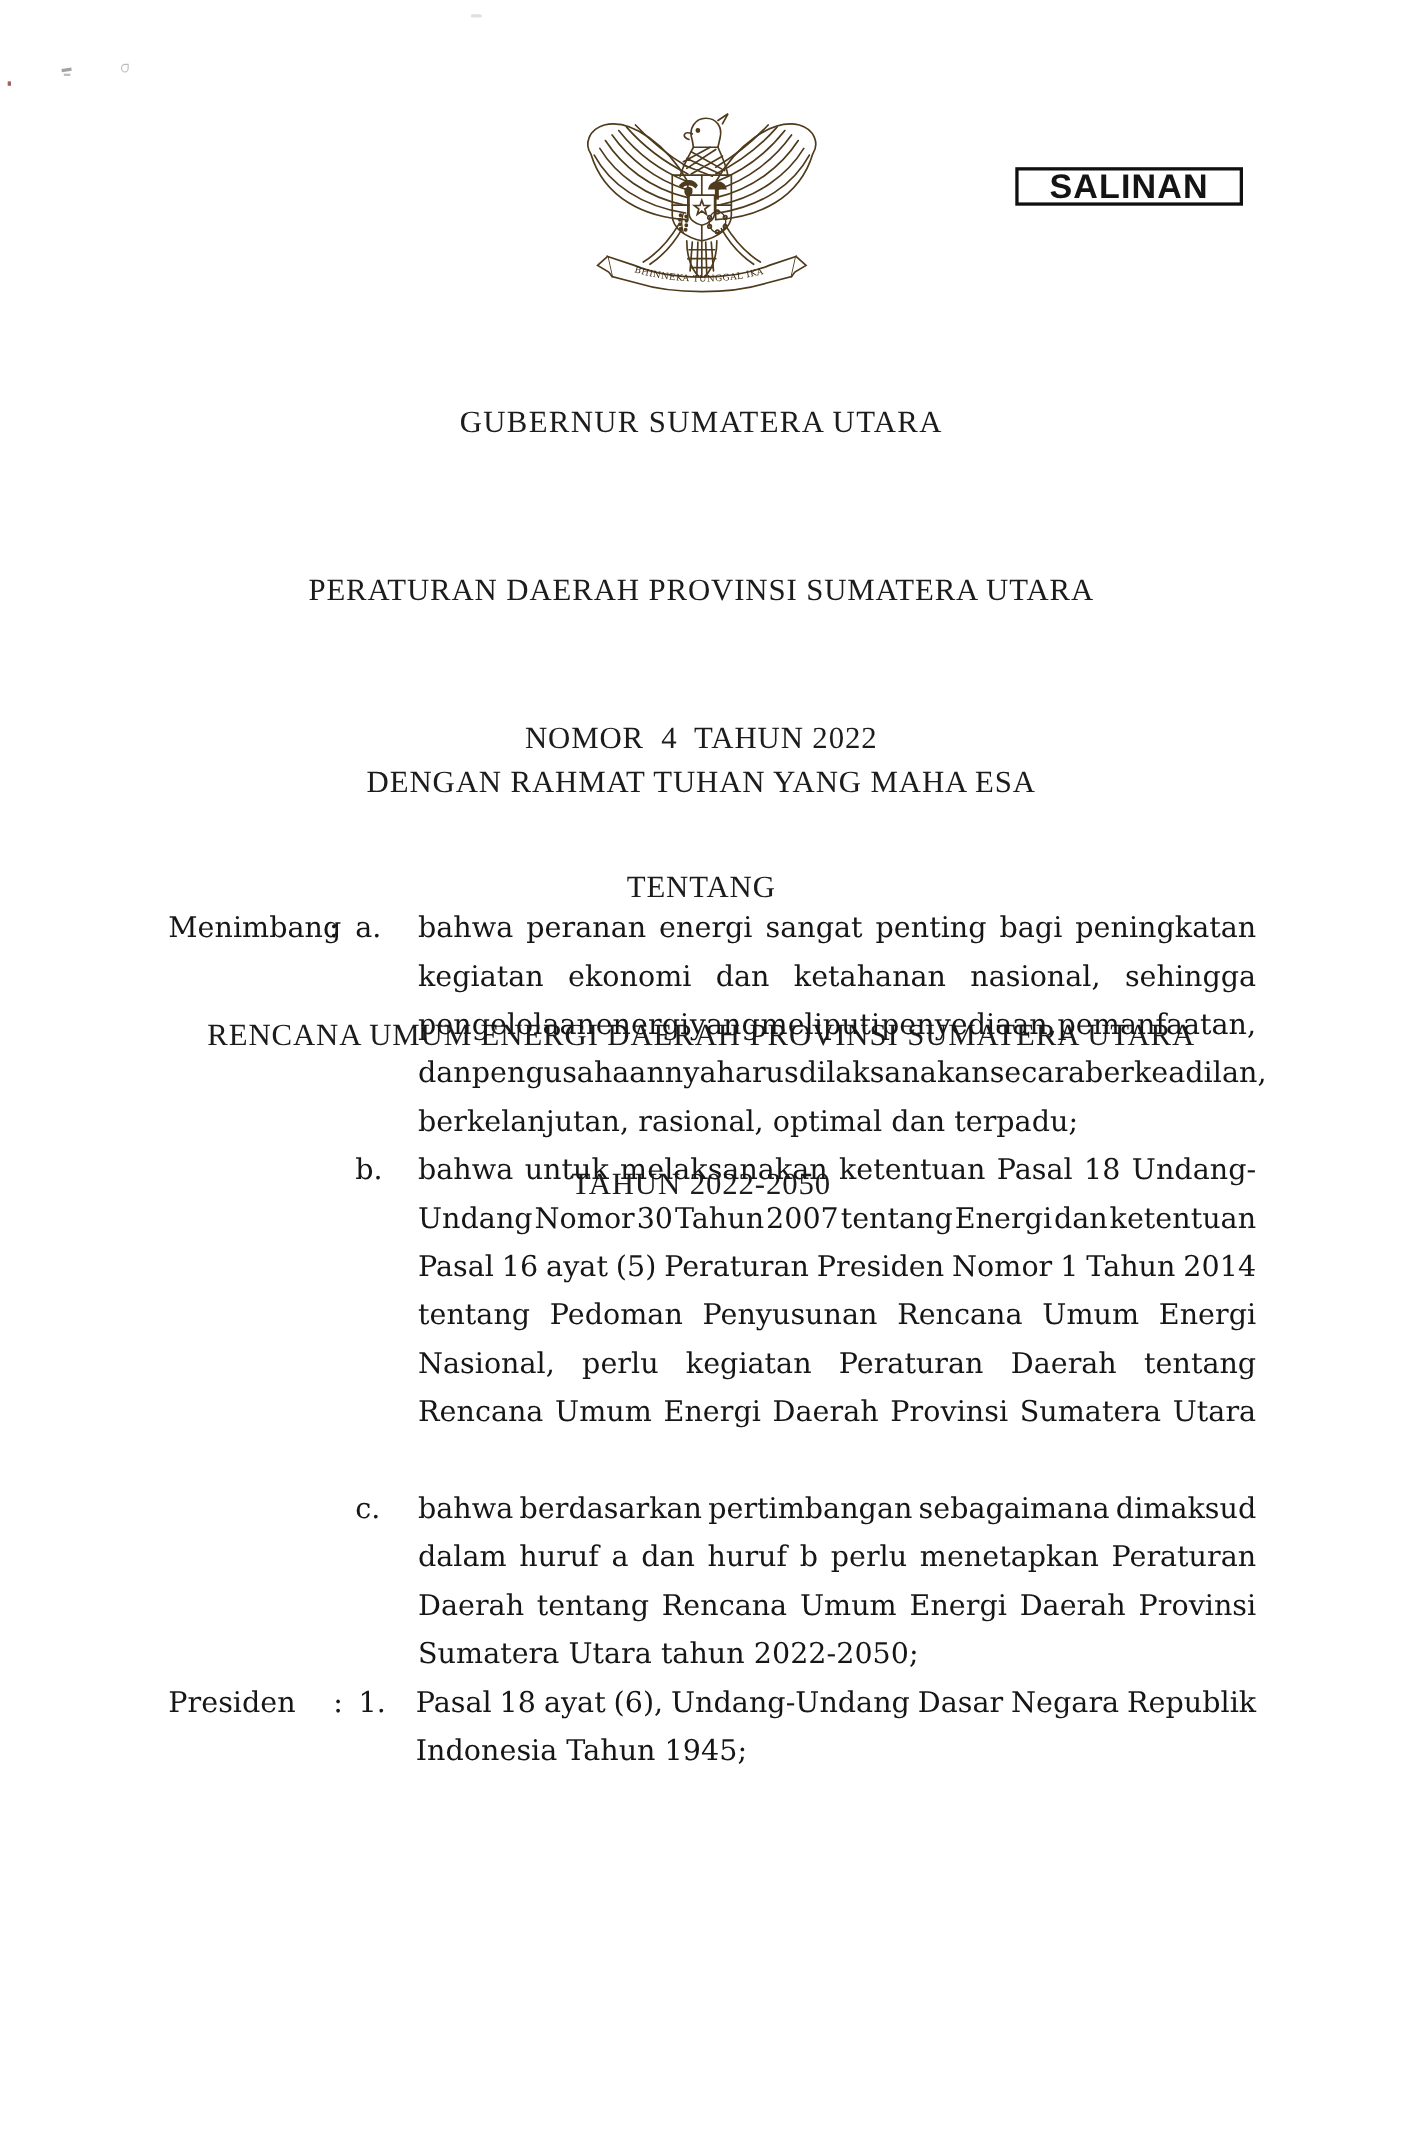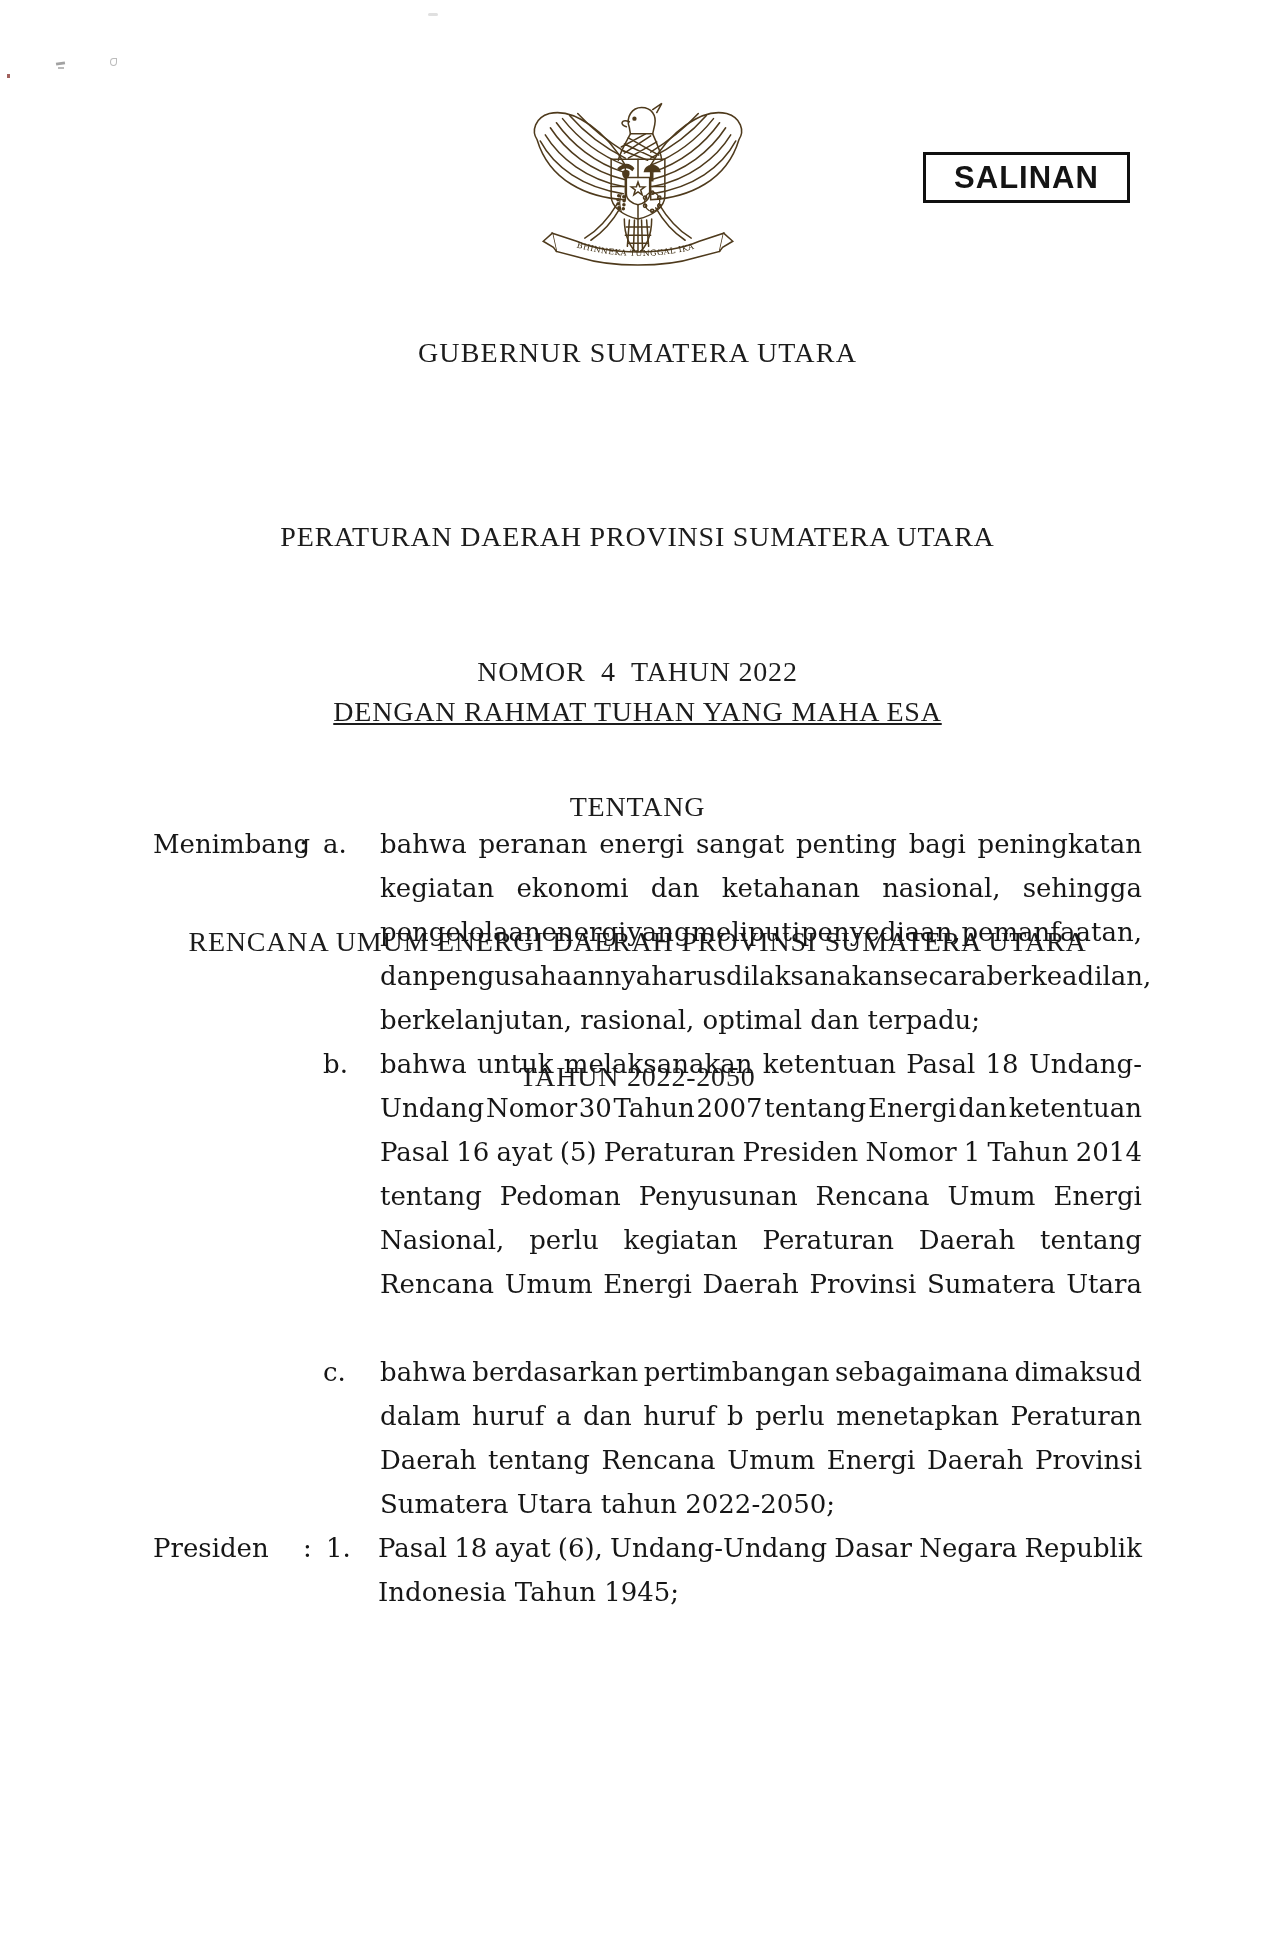--- a/index.html
+++ b/index.html
@@ -6,42 +6,43 @@
   .page{
     position:relative;
     width:1275px;height:1944px;
     background:#ffffff;
     overflow:hidden;
     font-family:"DejaVu Serif", serif;
     color:#181818;
   }
   
   .stamp{
-    position:absolute;left:923px;top:152px;width:207px;height:51px;
+    position:absolute;left:923px;top:152px;width:207px;height:35px;
     border:3px solid #101010;box-sizing:border-box;
     display:flex;align-items:center;justify-content:center;
     font-family:"Liberation Sans", sans-serif;
     font-weight:bold;font-size:31px;letter-spacing:1px;color:#141414;
   }
   
   .center-line{
     position:absolute;left:0;width:1275px;text-align:center;
     font-family:"Liberation Serif", serif;
     color:#1c1c1c;
+    margin-top:32px;
   }
   .letterhead{top:338px;font-size:28px;letter-spacing:1.2px;line-height:30px;}
   .title-block{
     position:absolute;left:0;top:424px;width:1275px;text-align:center;
     font-family:"Liberation Serif", serif;font-size:28px;color:#1c1c1c;
     line-height:45px;letter-spacing:0.8px;white-space:pre-wrap;
   }
   .invocation{
     position:absolute;left:0;top:690px;width:1275px;text-align:center;
     font-family:"Liberation Serif", serif;font-size:28px;color:#1c1c1c;
-    line-height:44px;letter-spacing:0.8px;text-decoration:underline;
+    line-height:44px;letter-spacing:0.8px;
   }
   
   .blabel,.bmark,.bcolon{
     position:absolute;font-size:26px;line-height:44px;color:#161616;
   }
   .bpara{
     position:absolute;width:762px;font-size:26px;line-height:44px;color:#161616;
   }
   .jline{display:flex;justify-content:space-between;white-space:nowrap;align-items:center;}
   .lline{text-align:left;}

